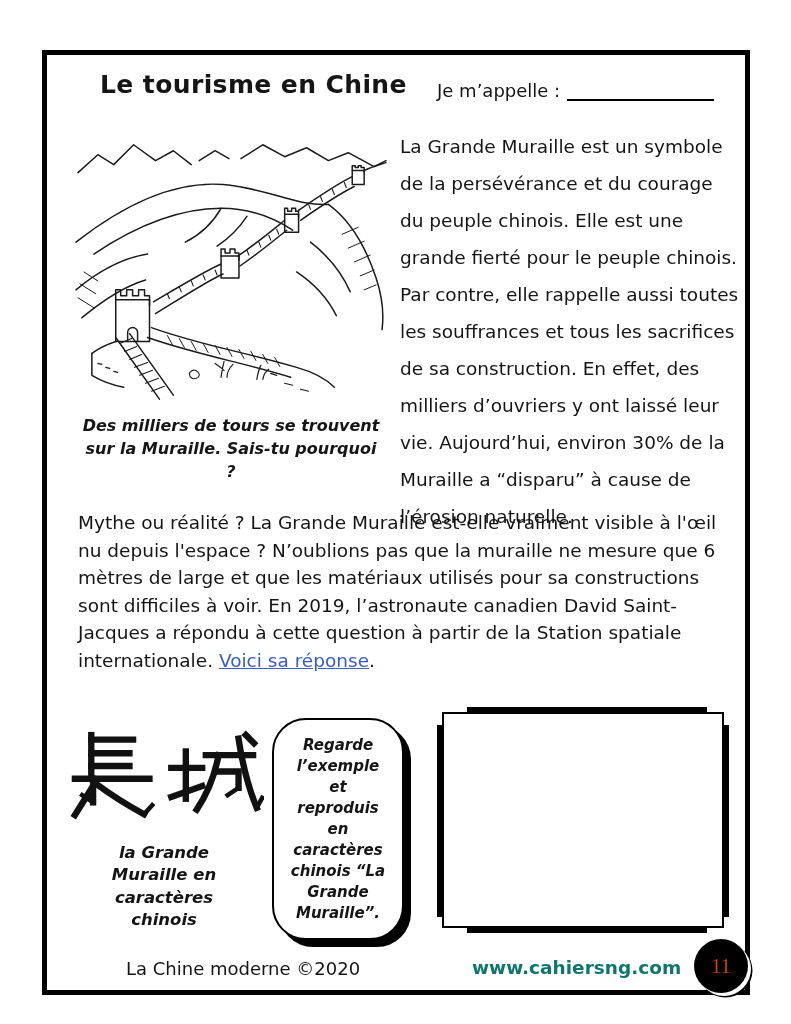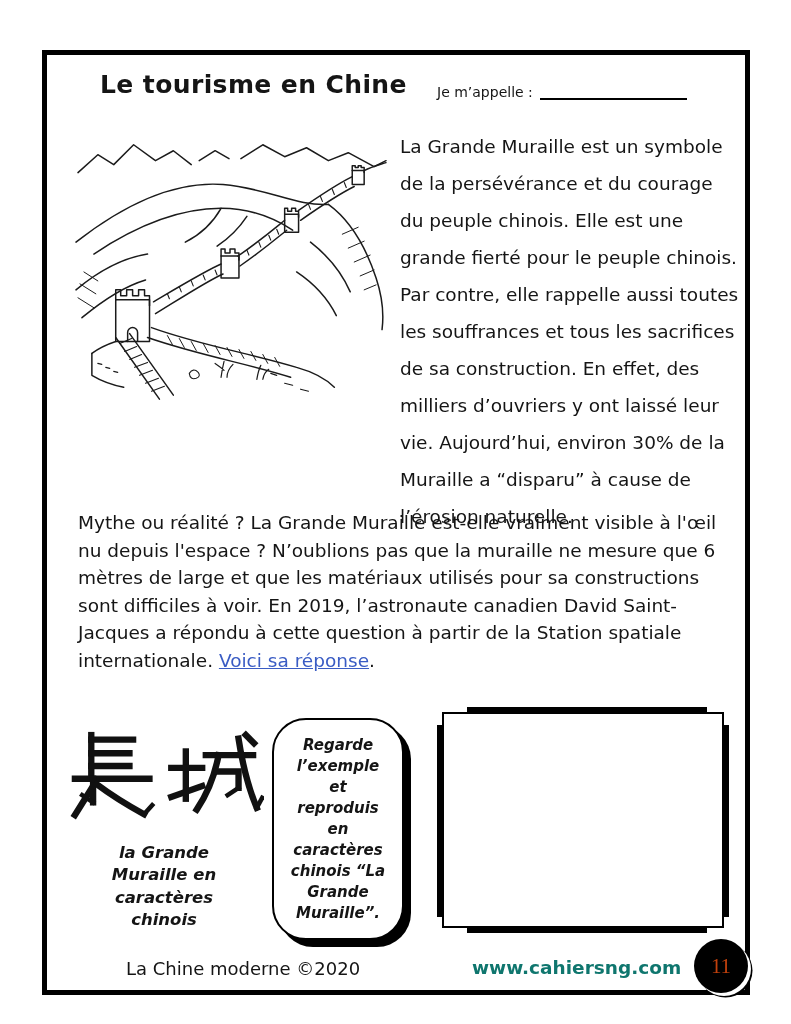--- a/index.html
+++ b/index.html
@@ -8,21 +8,21 @@
     font-family:"DejaVu Sans",sans-serif;color:#151515;overflow:hidden;margin-top:10px;
   }
   .frame{
     position:absolute;left:42px;top:40px;width:708px;height:945px;
     border:5px solid #000;box-sizing:border-box;background:#fff;
   }
   .abs{position:absolute;}
   .title{
     left:100px;top:60px;font-size:25px;font-weight:bold;letter-spacing:.4px;
   }
-  .name-row{left:437px;top:70px;font-size:14px;white-space:nowrap;}
+  .name-row{left:437px;top:70px;font-size:18px;white-space:nowrap;}
   .name-blank{
     display:inline-block;width:147px;height:18px;margin-left:7px;
     border-bottom:2.5px solid #000;vertical-align:bottom;
   }
   .figure{left:72px;top:112px;width:318px;height:288px;}
   .figure svg{width:100%;height:100%;}
   .figure-caption{
     left:80px;top:404px;width:302px;text-align:center;font-style:italic;
     font-weight:600;font-size:16px;line-height:1.45;
   }
@@ -119,20 +119,21 @@
         <path d="M150 256 c1 -8 2 -12 3 -16 m3 16 c0 -6 3 -10 6 -13 m-9 6 c-3 -3 -6 -5 -9 -7" stroke-width="1.2"></path>
         <path d="M186 258 c1 -6 2 -10 4 -14 m2 14 c1 -5 3 -8 6 -10" stroke-width="1.2"></path>
         <path d="M118 252 q4 -6 9 -1 q3 4 -2 6 q-6 2 -7 -5" stroke-width="1.1"></path>
         <path d="M272 112 l16 -7 M278 126 l16 -7 M284 140 l16 -7 M290 154 l14 -6 M294 168 l12 -5" stroke-width="1"></path>
         <path d="M12 150 l14 9 M8 162 l16 10 M6 176 l16 10" stroke-width="1"></path>
         <path d="M214 262 l8 2 M230 268 l8 2 M200 252 l6 2" stroke-width="1.2"></path>
       </g>
     </svg>
   </div>
 
+  <div class="abs figure-caption">Des milliers de tours se trouvent sur la Muraille. Sais-tu pourquoi ?</div>
 
   <div class="abs intro">La Grande Muraille est un symbole de la persévérance et du courage du peuple chinois. Elle est une grande fierté pour le peuple chinois. Par contre, elle rappelle aussi toutes les souffrances et tous les sacrifices de sa construction. En effet, des milliers d’ouvriers y ont laissé leur vie. Aujourd’hui, environ 30% de la Muraille a “disparu” à cause de l’érosion naturelle.</div>
 
   <div class="abs myth">
     <span>Mythe ou réalité ? La Grande Muraille est-elle vraiment visible à l'œil nu depuis l'espace ? N’oublions pas que la muraille ne mesure que 6 mètres de large et que les matériaux utilisés pour sa constructions sont difficiles à voir. En 2019, l’astronaute canadien David Saint-Jacques a répondu à cette question à partir de la Station spatiale internationale. </span><span class="link">Voici sa réponse</span><span>.</span>
   </div>
 
   <div class="abs chinese" role="img" aria-label="長城">
     <svg viewBox="0 0 220 110" xmlns="http://www.w3.org/2000/svg">
       <g stroke="#111" fill="none" stroke-width="7" stroke-linecap="square">

